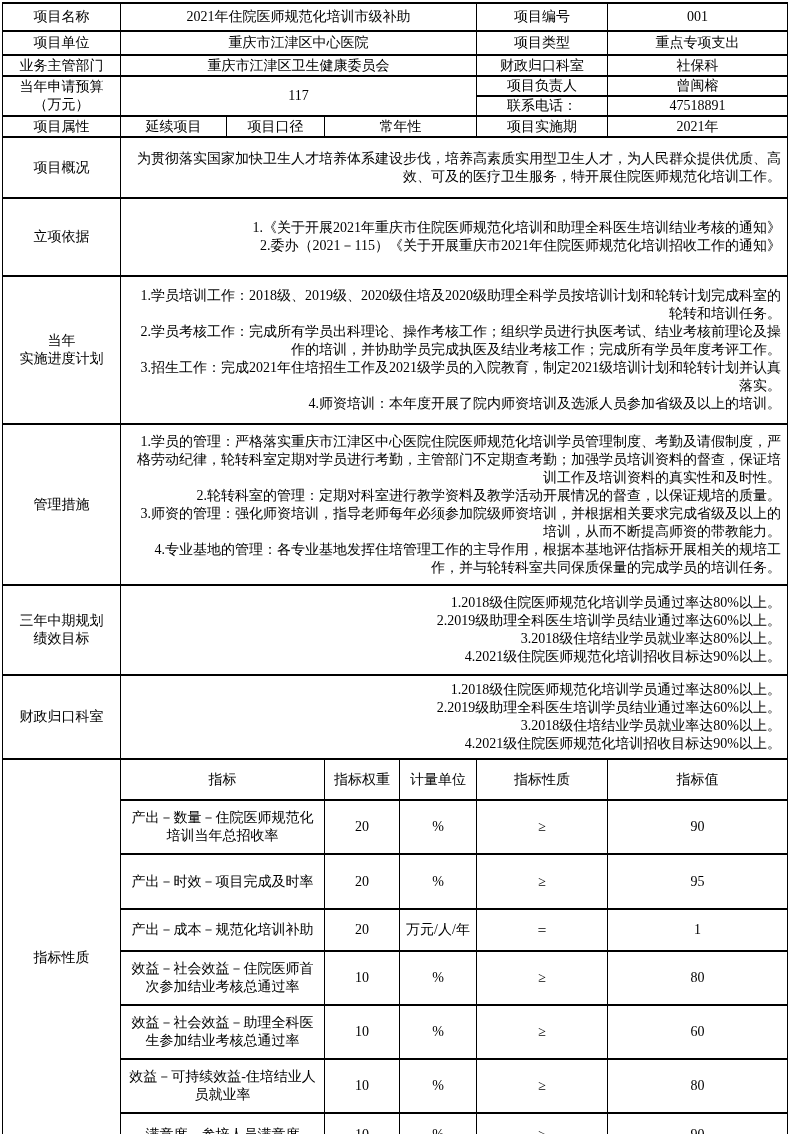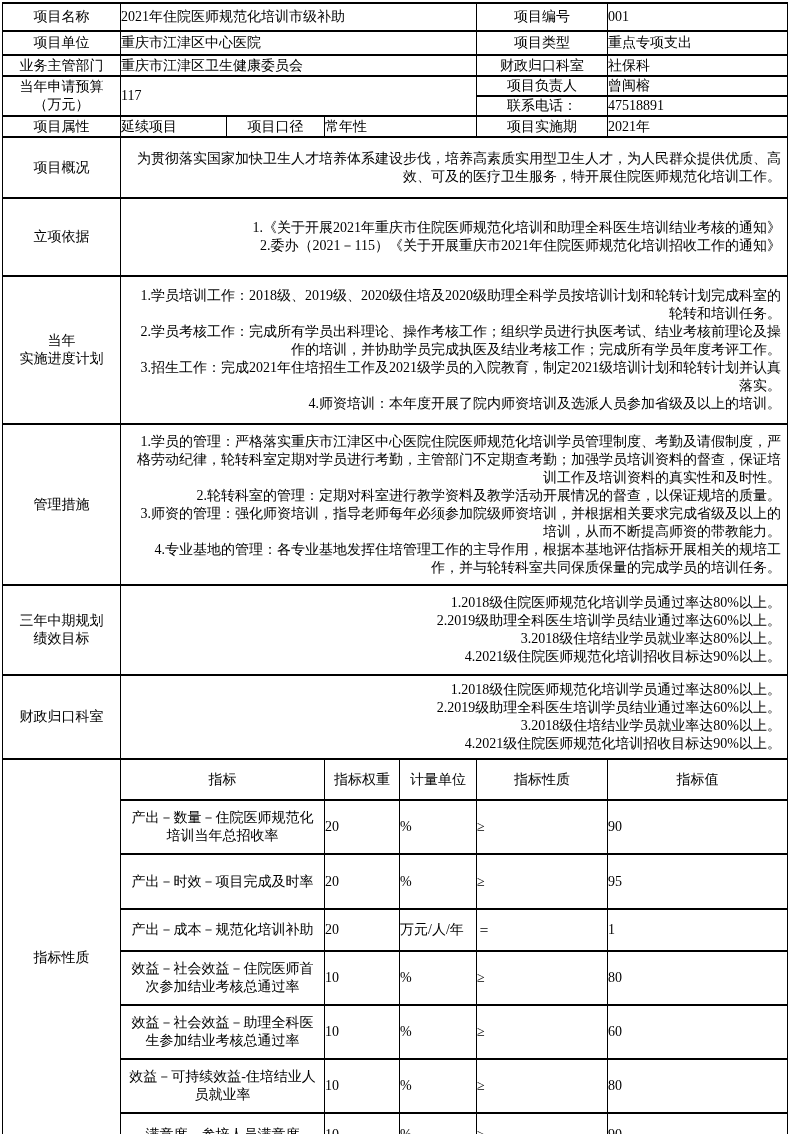--- a/index.html
+++ b/index.html
@@ -29,21 +29,21 @@
     line-height: 18px;
     padding: 0;
     vertical-align: middle;
     overflow: hidden;
   }
   td.lbl {
     text-align: center;
     white-space: pre-line;
   }
   td.val {
-    text-align: left;
+    text-align: center;
   }
   td.content {
     text-align: right;
     padding: 3px 6px;
     white-space: pre-line;
   }
   td.ind-name {
     text-align: center;
     padding: 8px 4px;
   }

